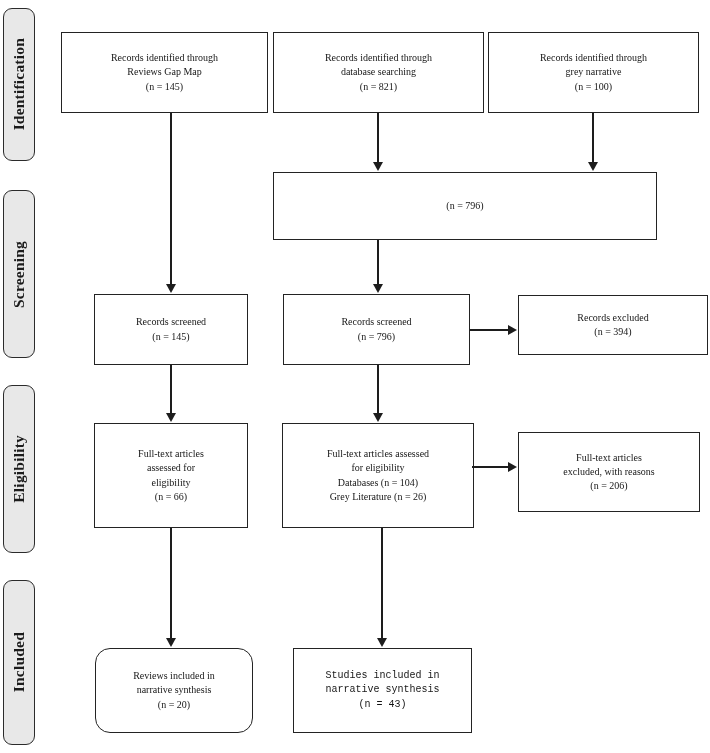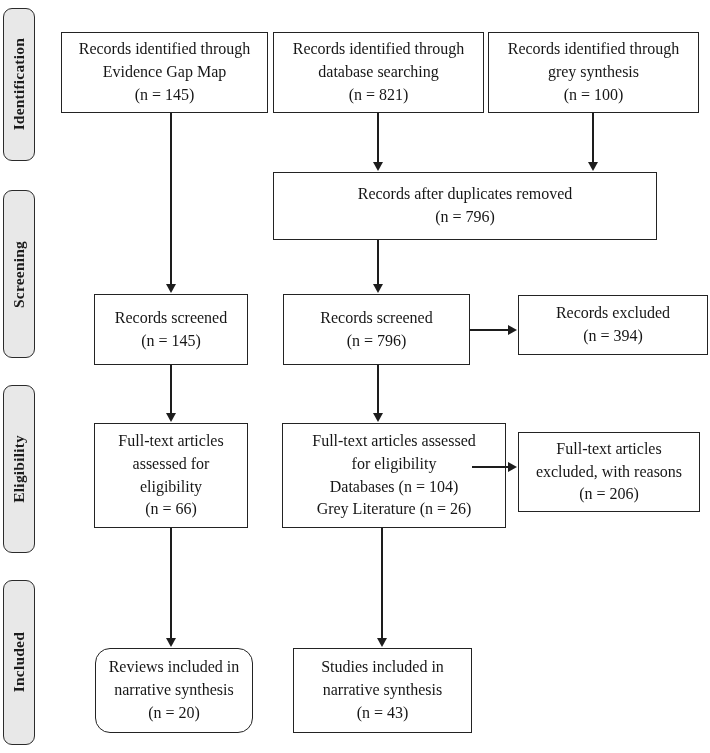--- a/index.html
+++ b/index.html
@@ -41,21 +41,21 @@
     position: absolute;
     box-sizing: border-box;
     background: #ffffff;
     border: 1.7px solid #232323;
     display: flex;
     flex-direction: column;
     align-items: center;
     justify-content: center;
     text-align: center;
     color: #161616;
-    font-size: 16px;
+    font-size: 10px;
     line-height: 1.42;
     padding: 2px 5px;
   }
   .node .ln { display: block; white-space: nowrap; }
   
   .vline, .hline {
     position: absolute;
     background: #1d1d1d;
   }
   .vline { width: 2px; }
@@ -91,38 +91,37 @@
   <div class="stage-label" style="left:3px; top:385px; width:32px; height:168px;">
     <span>Eligibility</span>
   </div>
 
   <div class="stage-label" style="left:3px; top:580px; width:32px; height:165px;">
     <span>Included</span>
   </div>
 
   <div class="node" style="left:61px; top:32px; width:207px; height:81px;">
     <span class="ln">Records identified through</span>
-    <span class="ln">Evidence Gap Map</span>
+    <span class="ln">Reviews Gap Map</span>
     <span class="ln">(n = 145)</span>
   </div>
 
   <div class="node" style="left:273px; top:32px; width:211px; height:81px;">
     <span class="ln">Records identified through</span>
     <span class="ln">database searching</span>
     <span class="ln">(n = 821)</span>
   </div>
 
   <div class="node" style="left:488px; top:32px; width:211px; height:81px;">
     <span class="ln">Records identified through</span>
-    <span class="ln">grey synthesis</span>
+    <span class="ln">grey narrative</span>
     <span class="ln">(n = 100)</span>
   </div>
 
   <div class="node" style="left:273px; top:172px; width:384px; height:68px;">
-    <span class="ln">Records after duplicates removed</span>
     <span class="ln">(n = 796)</span>
   </div>
 
   <div class="node" style="left:94px; top:294px; width:154px; height:71px;">
     <span class="ln">Records screened</span>
     <span class="ln">(n = 145)</span>
   </div>
 
   <div class="node" style="left:283px; top:294px; width:187px; height:71px;">
     <span class="ln">Records screened</span>
@@ -134,40 +133,40 @@
     <span class="ln">(n = 394)</span>
   </div>
 
   <div class="node" style="left:94px; top:423px; width:154px; height:105px;">
     <span class="ln">Full-text articles</span>
     <span class="ln">assessed for</span>
     <span class="ln">eligibility</span>
     <span class="ln">(n = 66)</span>
   </div>
 
-  <div class="node" style="left:282px; top:423px; width:224px; height:105px;text-align:right;">
+  <div class="node" style="left:282px; top:423px; width:192px; height:105px;text-align:right;">
     <span class="ln">Full-text articles assessed</span>
     <span class="ln">for eligibility</span>
     <span class="ln">Databases (n = 104)</span>
     <span class="ln">Grey Literature (n = 26)</span>
   </div>
 
   <div class="node" style="left:518px; top:432px; width:182px; height:80px;">
     <span class="ln">Full-text articles</span>
     <span class="ln">excluded, with reasons</span>
     <span class="ln">(n = 206)</span>
   </div>
 
   <div class="node" style="left:95px; top:648px; width:158px; height:85px;border-radius:15px;">
     <span class="ln">Reviews included in</span>
     <span class="ln">narrative synthesis</span>
     <span class="ln">(n = 20)</span>
   </div>
 
-  <div class="node" style="left:293px; top:648px; width:179px; height:85px;">
+  <div class="node" style="left:293px; top:648px; width:179px; height:85px;font-family:Liberation Mono, monospace;">
     <span class="ln">Studies included in</span>
     <span class="ln">narrative synthesis</span>
     <span class="ln">(n = 43)</span>
   </div>
 
   <div class="vline" style="left:377px; top:113px; height:50px;"></div>
   <div class="arrow-down" style="left:372.5px; top:162px;"></div>
 
   <div class="vline" style="left:592px; top:113px; height:50px;"></div>
   <div class="arrow-down" style="left:587.5px; top:162px;"></div>

